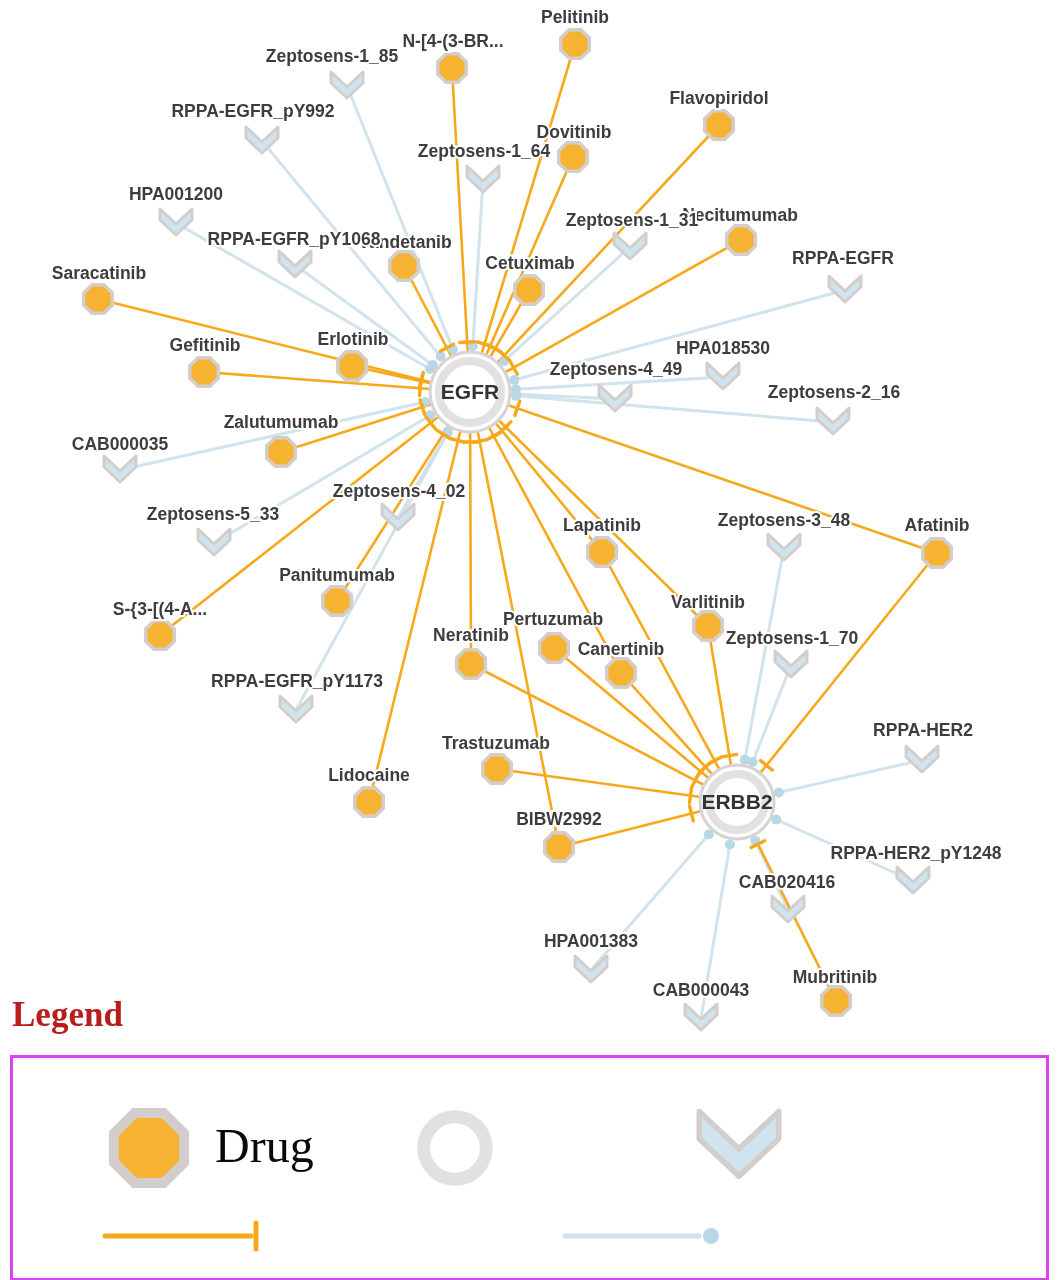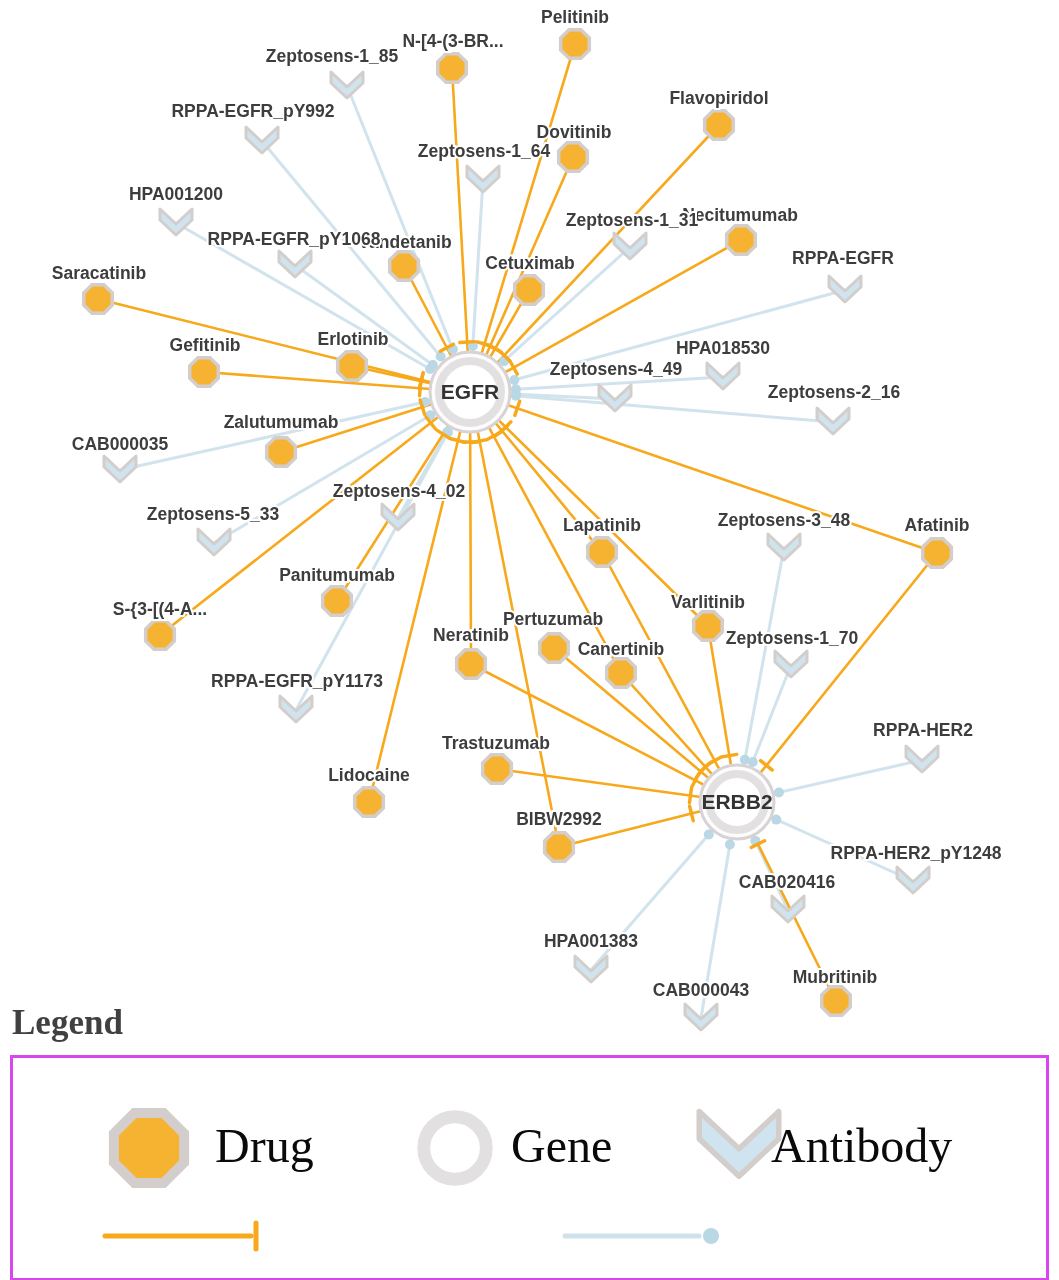--- a/index.html
+++ b/index.html
@@ -4,21 +4,21 @@
 <style>
   html,body{margin:0;padding:0;background:#ffffff;}
   .figure{position:relative;width:1059px;height:1280px;background:#ffffff;overflow:hidden;
           font-family:"Liberation Sans",sans-serif;}
   #net{position:absolute;left:0;top:0;}
   .nlabel{font-family:"Liberation Sans",sans-serif;font-weight:700;font-size:17.5px;
           fill:#3d3d3d;stroke:#ffffff;stroke-width:4px;paint-order:stroke;text-anchor:middle;}
   .glabel{font-family:"Liberation Sans",sans-serif;font-weight:700;font-size:21px;
           fill:#333333;text-anchor:middle;}
   .legend-heading{position:absolute;left:12px;top:995px;
-          font-family:"Liberation Serif",serif;font-weight:700;font-size:35px;color:#404040;margin-top:8px;}
+          font-family:"Liberation Serif",serif;font-weight:700;font-size:35px;color:#b91c1c;}
   .legend-box{position:absolute;left:10px;top:1055px;width:1033px;height:220px;
           border:3px solid #d946ef;background:#ffffff;}
   .licon{position:absolute;}
   .ltext{position:absolute;font-family:"Liberation Serif",serif;color:#0a0a0a;white-space:nowrap;}
   .ltext.big{font-size:48px;}
   .ltext.small{font-size:37px;}
 </style>
 </head>
 <body>
 
@@ -238,26 +238,24 @@
   <div class="legend-box">
 
     <svg class="licon" style="left:86px;top:40px;width:100px;height:100px" viewBox="0 0 100 100">
         <polygon points="85.11,64.54 64.54,85.11 35.46,85.11 14.89,64.54 14.89,35.46 35.46,14.89 64.54,14.89 85.11,35.46" fill="#f6b332" stroke="#d3cecb" stroke-width="10"></polygon>
       </svg>
     <div class="ltext big" style="left:202px;top:60px">Drug</div>
 
     <svg class="licon" style="left:396px;top:44px;width:92px;height:92px" viewBox="0 0 100 100">
         <circle cx="50" cy="50" r="34" fill="#ffffff" stroke="#e3e0e1" stroke-width="14"></circle>
       </svg>
-    <div class="ltext big" style="left:498px;top:60px">Gene</div>
 
     <svg class="licon" style="left:678px;top:46px;width:96px;height:92px" viewBox="0 0 100 100">
         <path d="M 6.799999999999997 8.199999999999996 L 50 48.7 L 93.2 8.199999999999996 L 93.2 37.9 L 50 78.4 L 6.799999999999997 37.9 Z" fill="#cfe4ef" stroke="#d3cecb" stroke-width="6" stroke-linejoin="round"></path>
       </svg>
-    <div class="ltext big" style="left:758px;top:60px">Antibody</div>
 
     <svg class="licon" style="left:88px;top:162px;width:175px;height:32px" viewBox="0 0 175 32">
         <line x1="4" y1="16" x2="150" y2="16" stroke="#f7a81b" stroke-width="5" stroke-linecap="round"></line>
         <line x1="155" y1="3" x2="155" y2="29" stroke="#f7a81b" stroke-width="5" stroke-linecap="round"></line>
       </svg>
 
     <svg class="licon" style="left:548px;top:162px;width:168px;height:32px" viewBox="0 0 168 32">
         <line x1="4" y1="16" x2="138" y2="16" stroke="#cfe2ec" stroke-width="5" stroke-linecap="round"></line>
         <circle cx="150" cy="16" r="8" fill="#b9d7e5"></circle>
       </svg>

